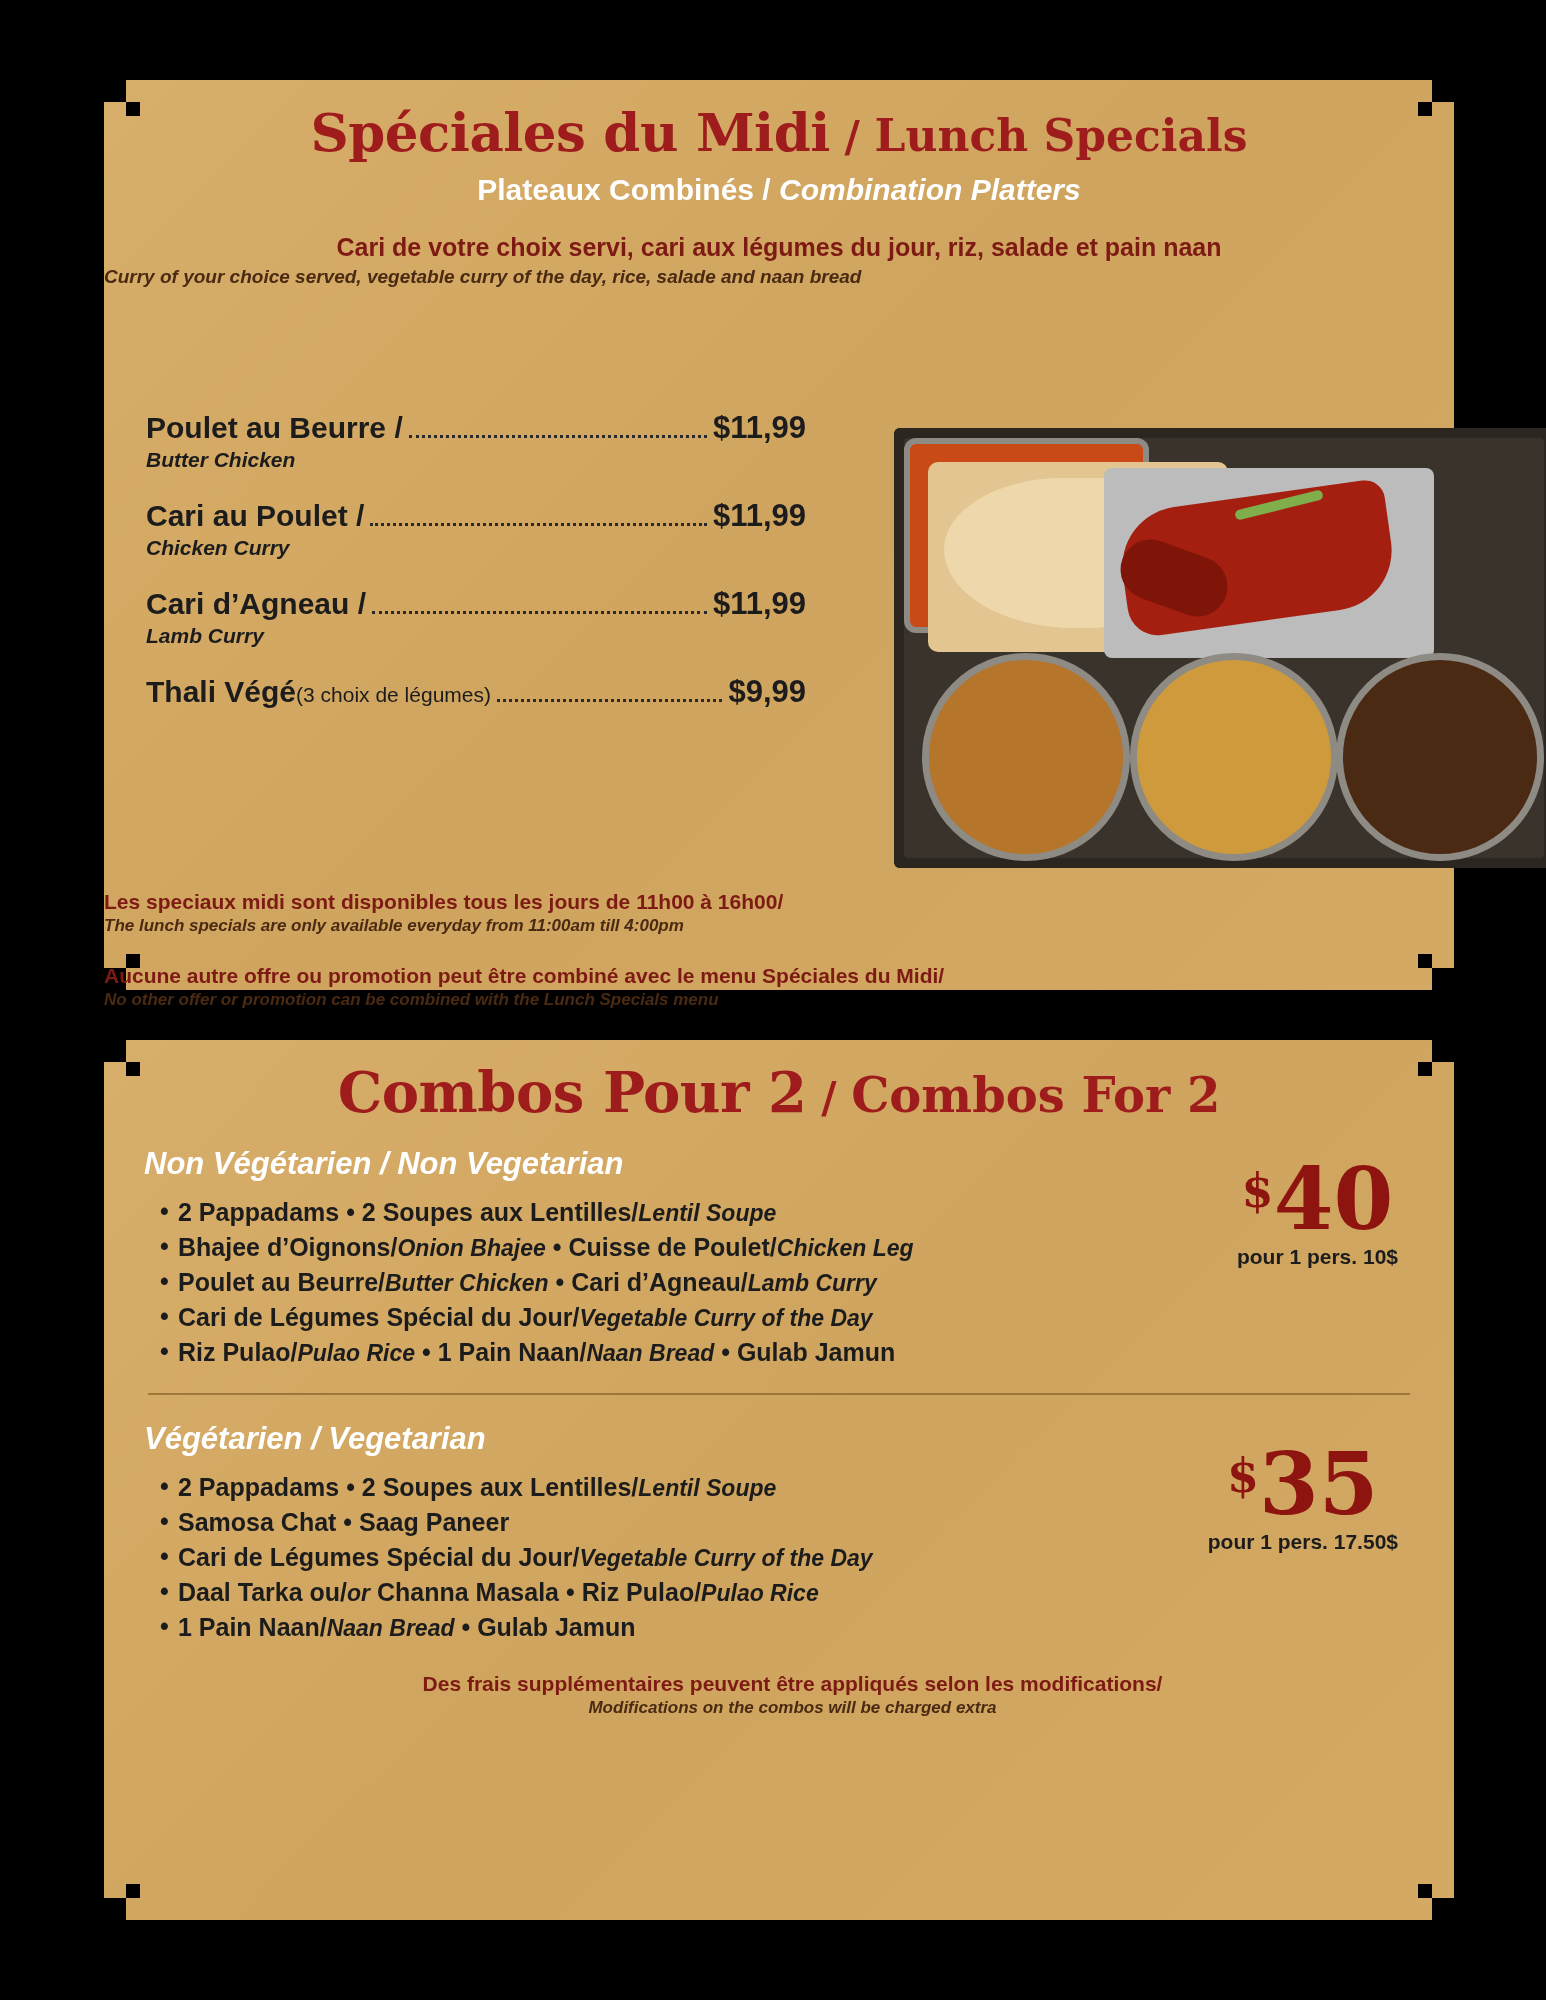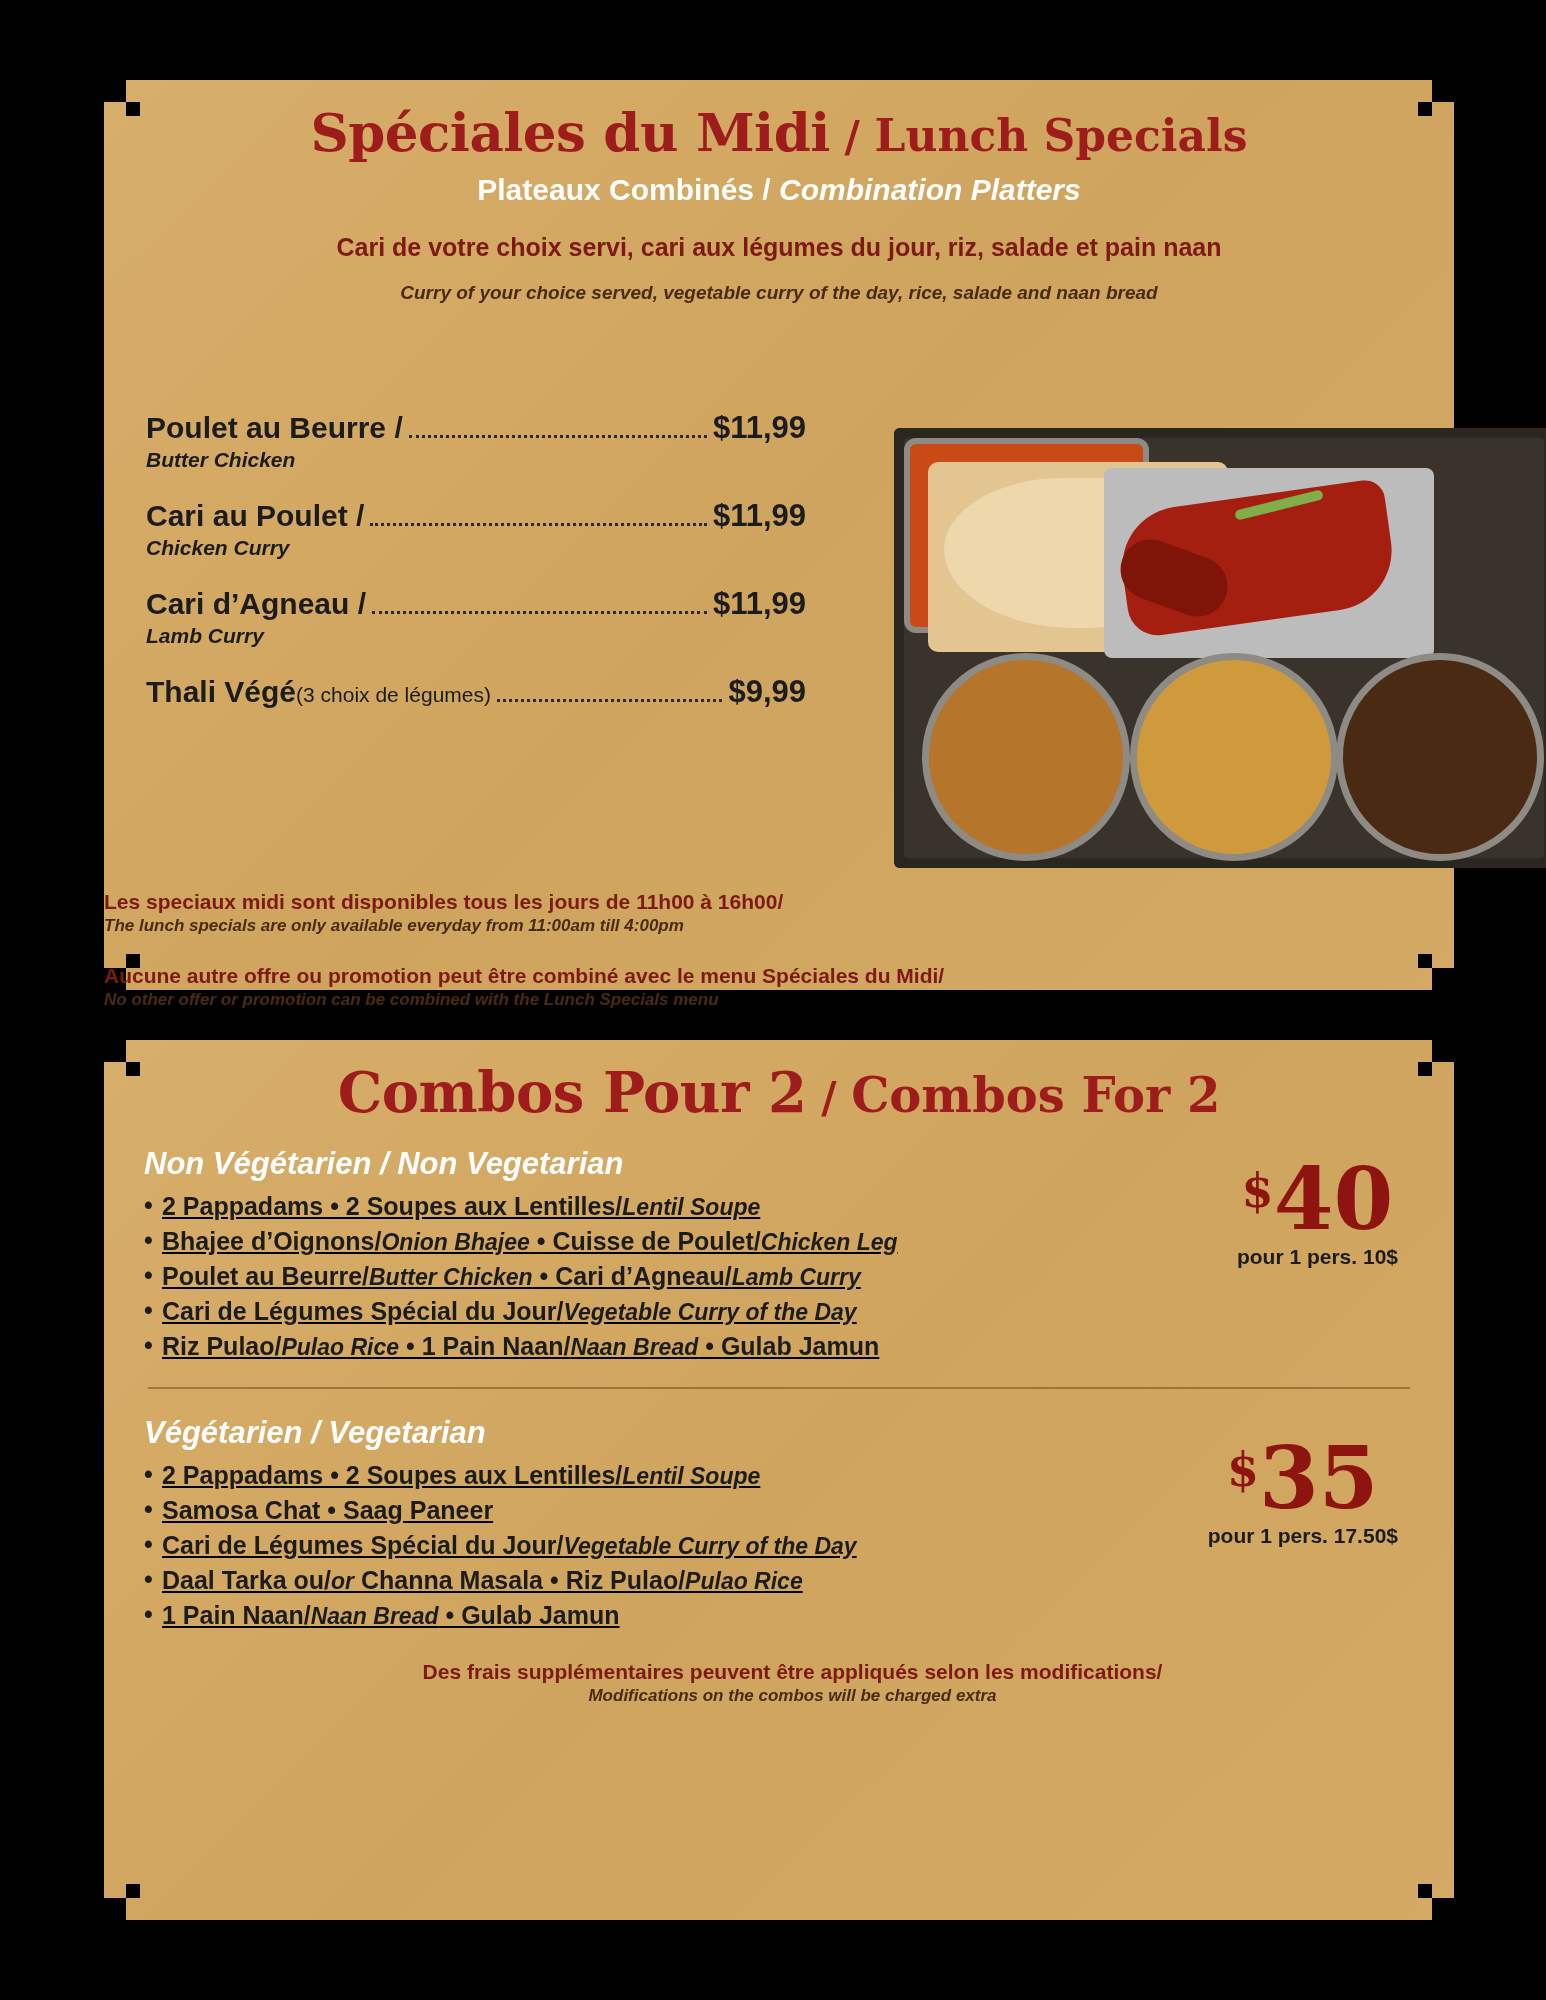--- a/index.html
+++ b/index.html
@@ -100,22 +100,21 @@
     color: #ffffff;
   }
   .desc-fr {
     text-align: center;
     margin-top: 26px;
     font-size: 25px;
     font-weight: bold;
     color: #7d1a14;
   }
   .desc-en {
-    text-align: center;
-    margin-top: 20px;
+    margin-top: 4px;
     font-size: 19px;
     font-style: italic;
     font-weight: bold;
     color: #4a2a12;
   }
 
   .items {
     position: absolute;
     left: 42px;
     top: 330px;
@@ -205,21 +204,21 @@
   .section-head {
     font-size: 31px;
     font-weight: bold;
     font-style: italic;
     color: #ffffff;
     margin-bottom: 10px;
   }
   .section-head .sep { color: #ffffff; font-weight: bold; }
   .section-head .en { color: #ffffff; font-weight: bold; font-style: italic; }
 
-  .bullets { list-style: none; margin: 0; padding: 0; text-decoration: underline; }
+  .bullets { list-style: none; margin: 16px; padding: 0; }
   .bullets li {
     font-size: 25px;
     font-weight: bold;
     color: #1c1c1c;
     margin: 6px 0;
     padding-left: 18px;
     position: relative;
   }
   .bullets li::before {
     content: "•";

